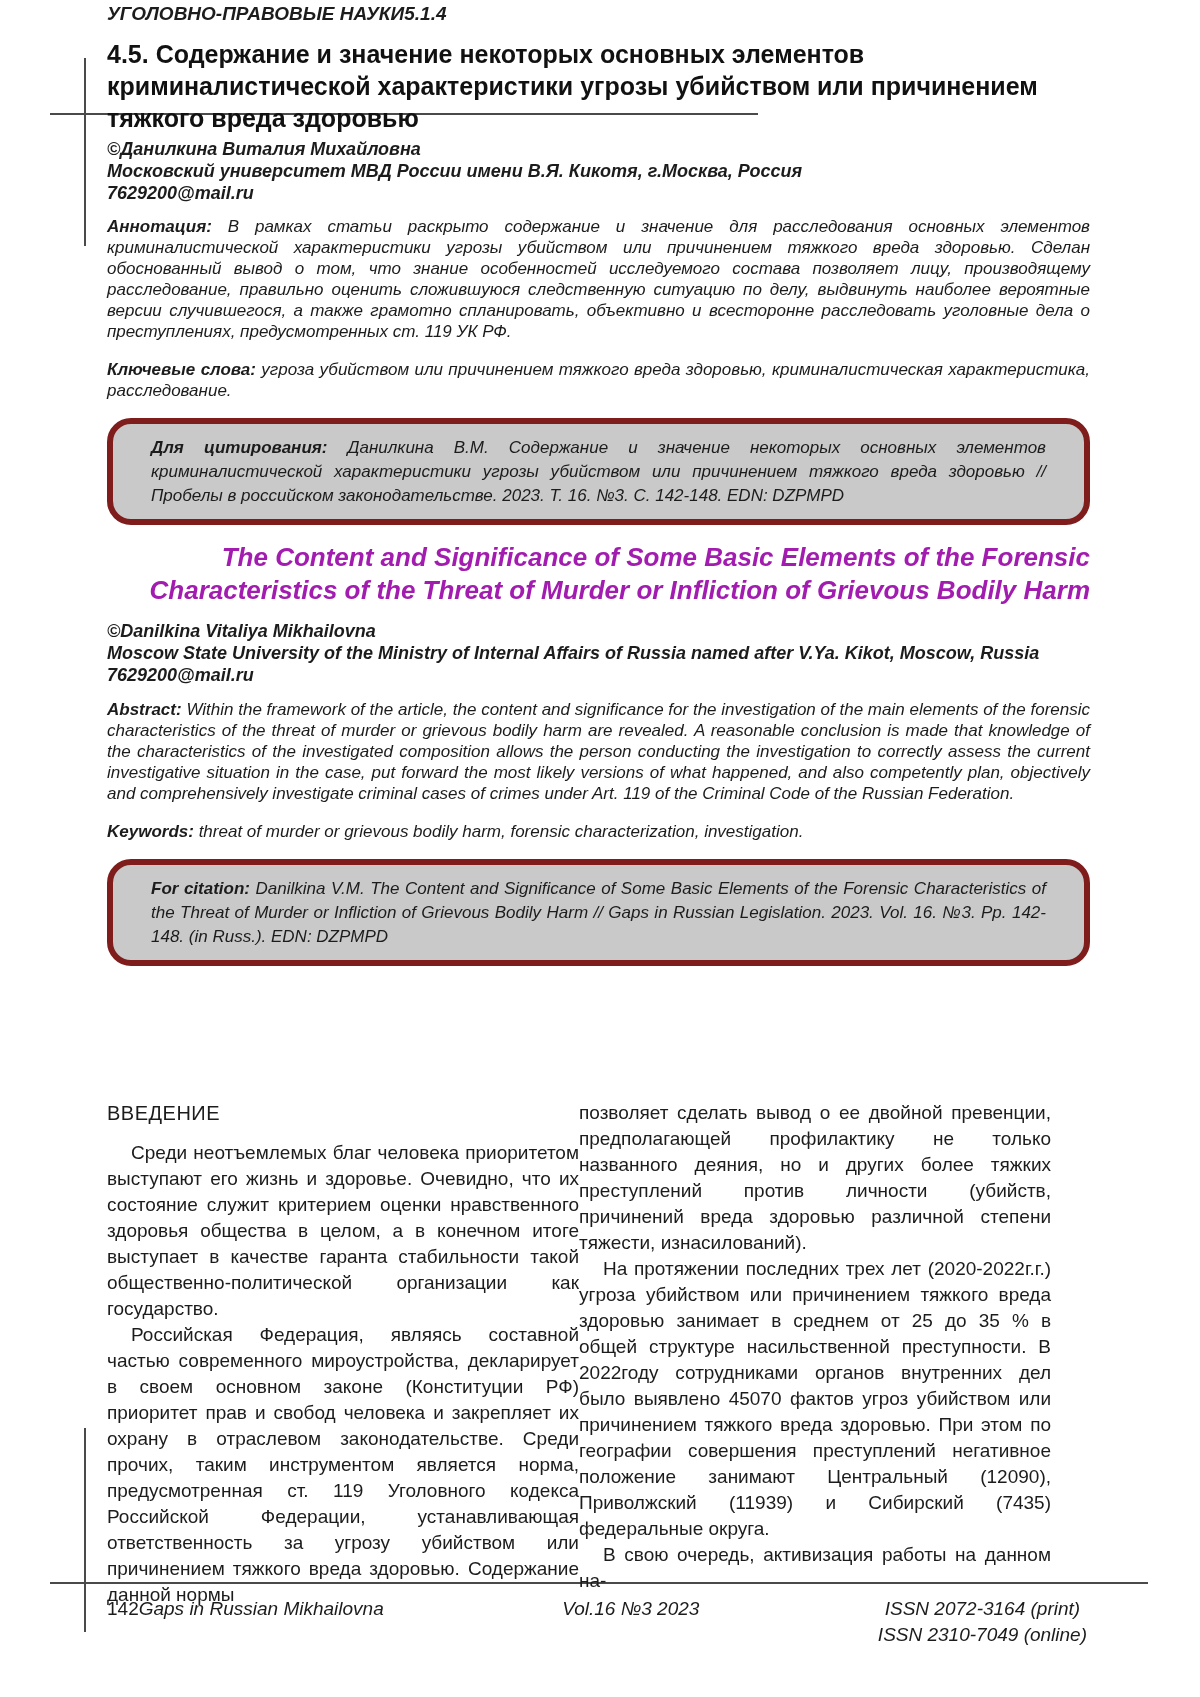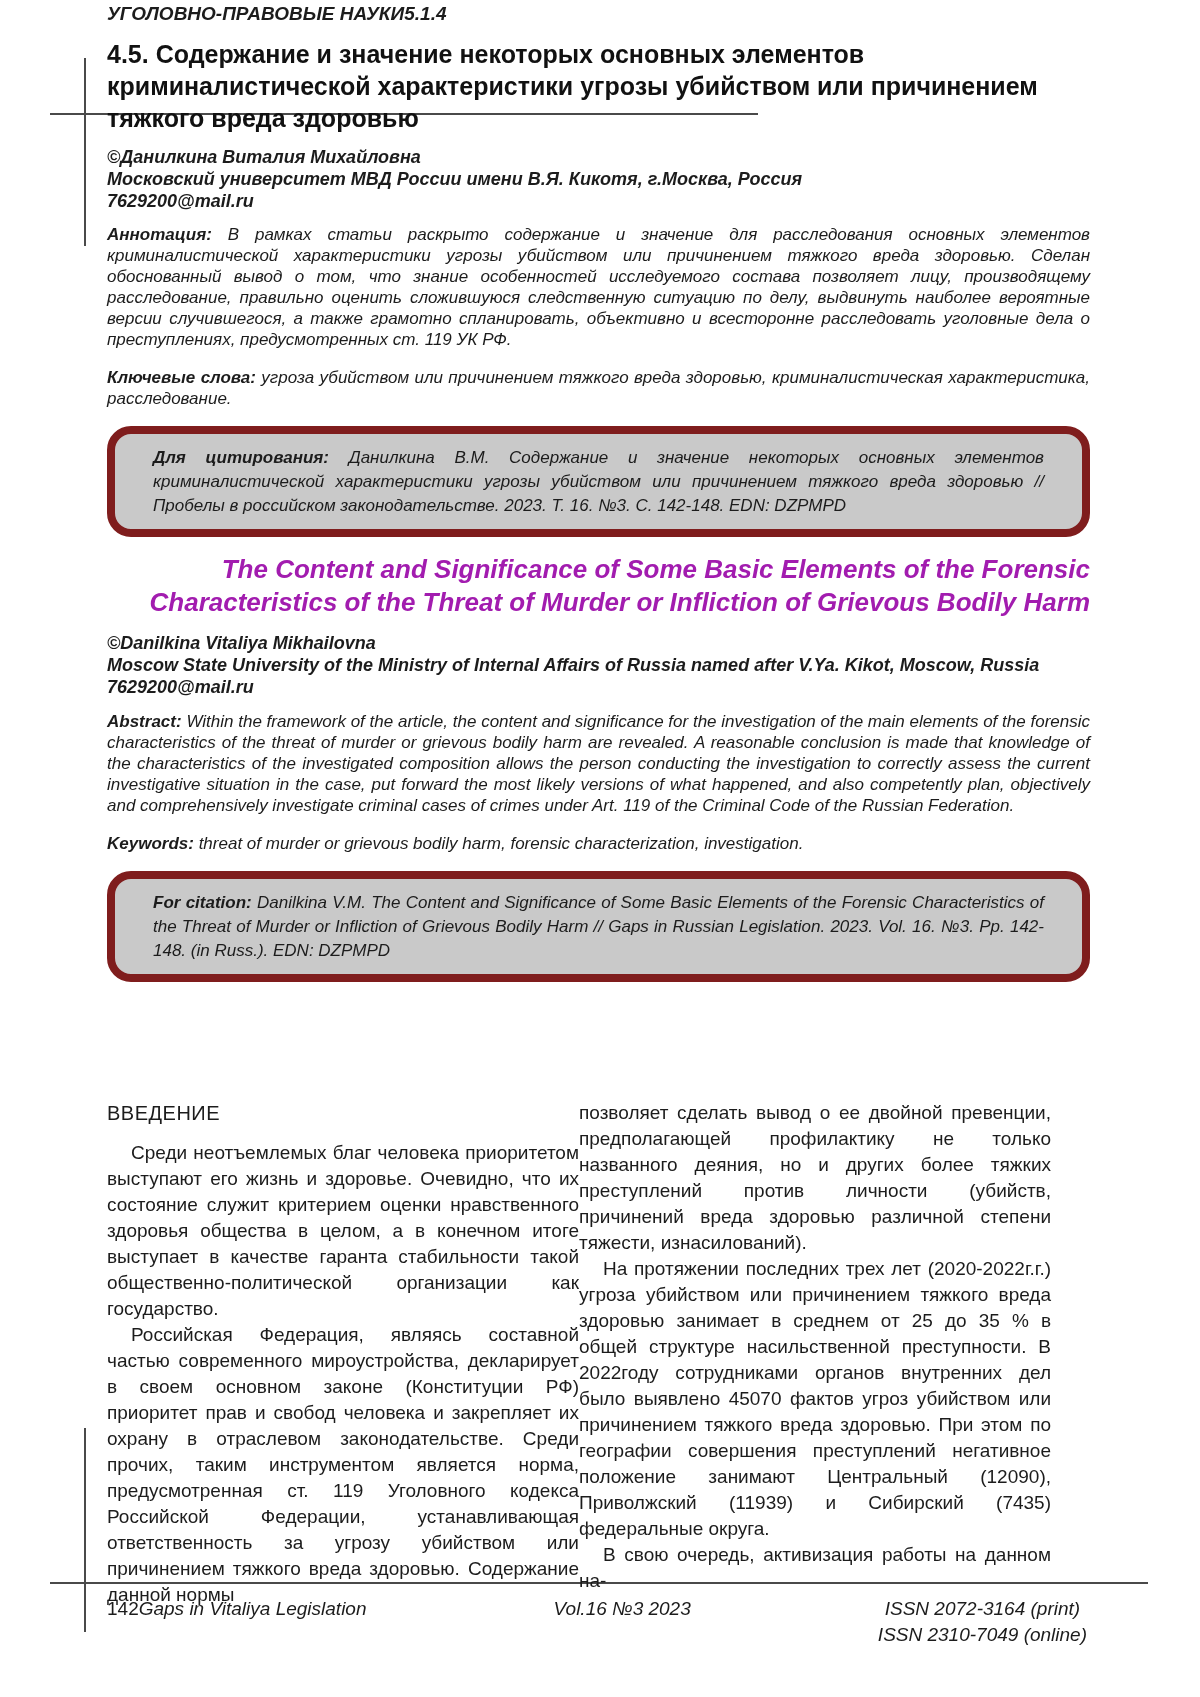--- a/index.html
+++ b/index.html
@@ -21,30 +21,30 @@
   .content{position:absolute;left:107px;top:0;width:983px;}
 
   .running-head{display:flex;align-items:flex-start;}
   .running-head .sec{font-weight:bold;font-style:italic;font-size:19px;line-height:28px;}
   .running-head .code{font-weight:bold;font-style:italic;font-size:19px;line-height:28px;}
 
   .meta{margin-top:26px;font-size:17px;line-height:21px;color:#222;}
 
   .title-ru{margin-top:10px;font-weight:bold;font-size:25px;line-height:32px;color:#111;}
 
-  .authors{margin-top:12px;font-weight:bold;font-style:italic;font-size:18px;line-height:22px;}
+  .authors{margin-top:4px;font-weight:bold;font-style:italic;font-size:18px;line-height:22px;}
 
   .para{margin-top:12px;font-style:italic;font-size:17px;line-height:21px;text-align:justify;}
   .para .lead{font-weight:bold;}
   .keywords{margin-top:11px;}
 
   .cite-box{
     margin-top:12px;
     background:#c9c9c9;
-    border:8px solid #7f1d1d;
+    border:6px solid #7f1d1d;
     border-radius:24px;
     padding:12px 38px 11px 38px;
     font-style:italic;font-size:17px;line-height:24px;text-align:justify;
   }
   .cite-box .lead{font-weight:bold;}
 
   .title-en{margin-top:16px;font-weight:bold;font-style:italic;font-size:26px;line-height:33px;color:#a21caf;text-align:right;}
   .authors-en{margin-top:13px;}
   .abstract{margin-top:13px;}
 
@@ -129,21 +129,21 @@
     <div class="col">
       <p>позволяет сделать вывод о ее двойной превенции, предполагающей профилактику не только названного деяния, но и других более тяжких преступлений против личности (убийств, причинений вреда здоровью различной степени тяжести, изнасилований).</p>
       <p class="indent">На протяжении последних трех лет (2020-2022г.г.) угроза убийством или причинением тяжкого вреда здоровью занимает в среднем от 25 до 35 % в общей структуре насильственной преступности. В 2022году сотрудниками органов внутренних дел было выявлено 45070 фактов угроз убийством или причинением тяжкого вреда здоровью. При этом по географии совершения преступлений негативное положение занимают Центральный (12090), Приволжский (11939) и Сибирский (7435) федеральные округа.</p>
       <p class="indent">В свою очередь, активизация работы на данном на-</p>
     </div>
   </div>
 
   <div class="footer">
     <div class="left">
       <span class="pageno">142</span>
-      <span class="journal">Gaps in Vitaliya Legislation</span>
+      <span class="journal">Gaps in Russian Mikhailovna</span>
     </div>
     <div class="issue">Vol.16  №3  2023</div>
     <div class="issn">
       <div>ISSN 2072-3164 (print)</div>
       <div>ISSN 2310-7049 (online)</div>
     </div>
   </div>
 
 </div>
 

